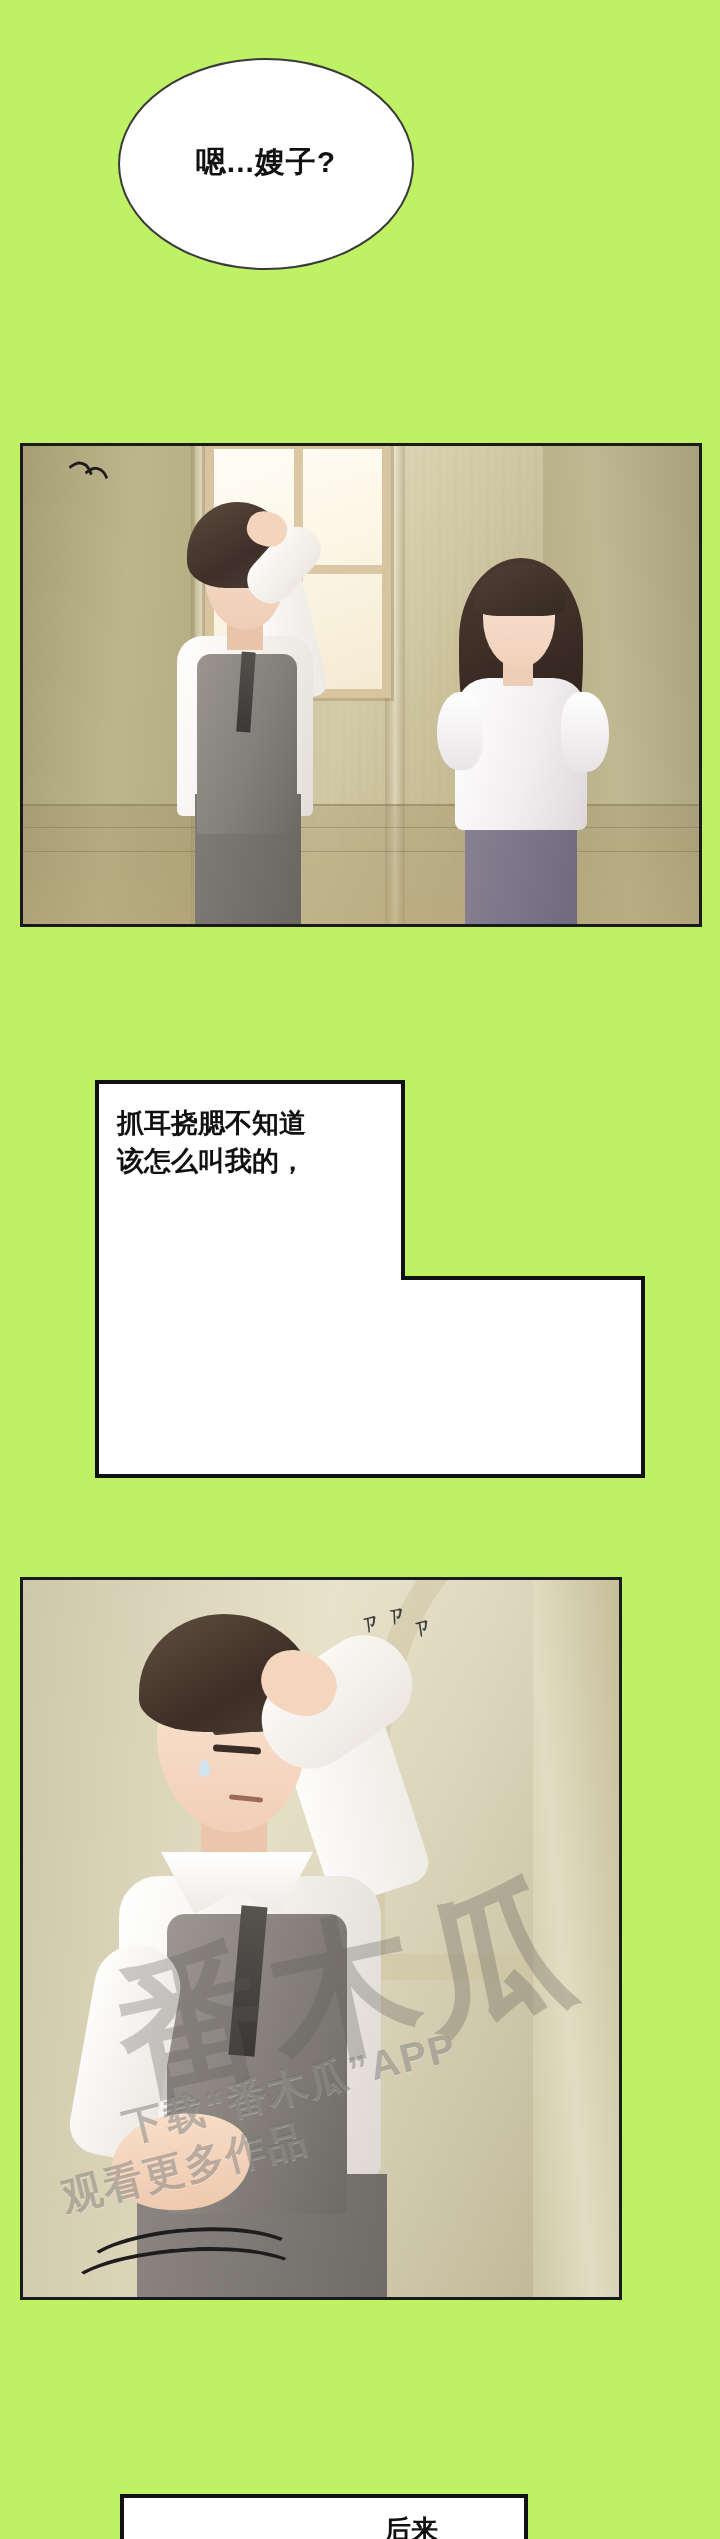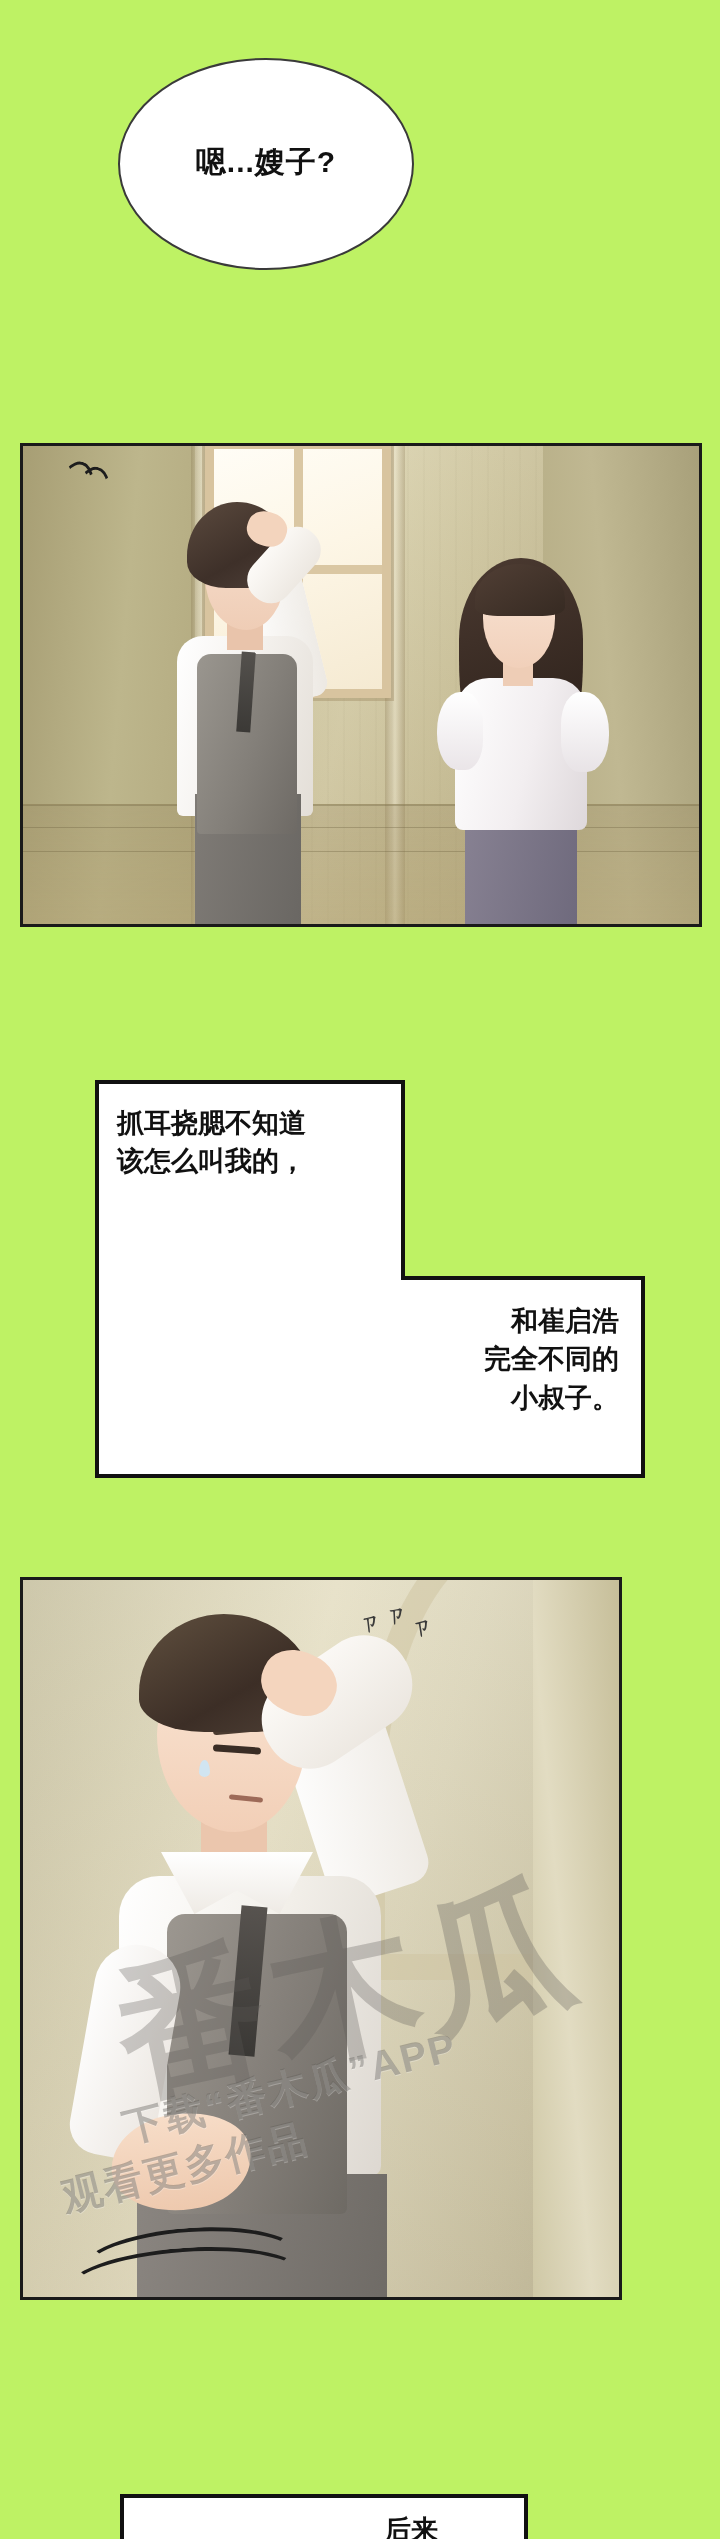--- a/index.html
+++ b/index.html
@@ -473,23 +473,20 @@
     <div class="swoosh" style="left:46px; top:20px; width:40px; height:78px; transform:rotate(14deg);"></div>
 
   </div>
 
   <div class="narr-wrap">
     <div class="narr-top"></div>
     <div class="narr-bottom"></div>
     <div class="narr-seam"></div>
     <div class="narr-text-a">抓耳挠腮不知道
 该怎么叫我的，</div>
-    <div class="narr-text-b">和崔启浩
-完全不同的
-小叔子。</div>
   </div>
 
   <div class="panel panel-2">
     <div class="p2-bg"></div>
     <div class="p2-arch"></div>
     <div class="p2-wallR"></div>
 
     <div class="man2">
       <div class="arm-up"></div>
       <div class="shirt"></div>

